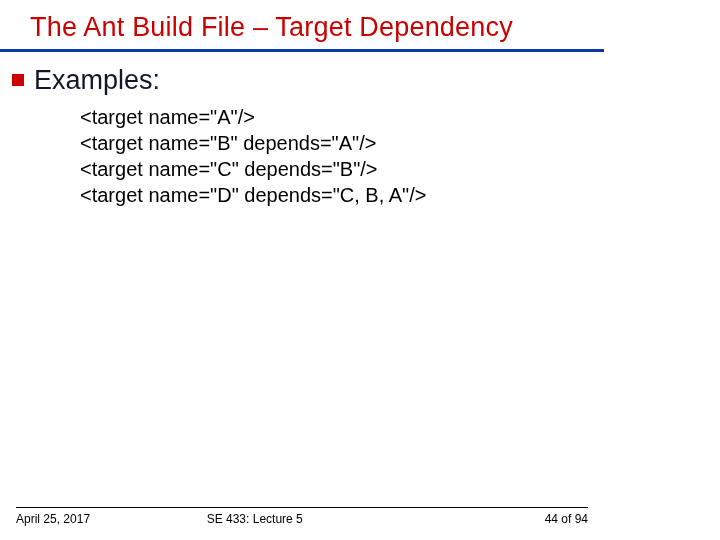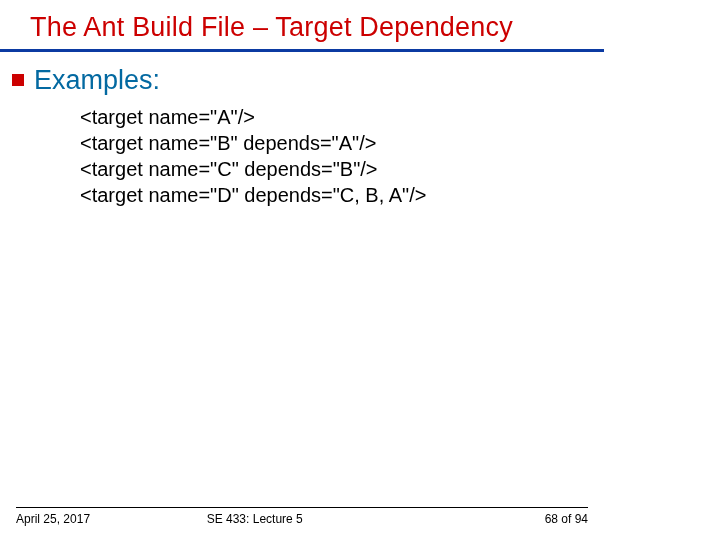--- a/index.html
+++ b/index.html
@@ -37,21 +37,21 @@
   }
   .bullet-square {
     width: 12px;
     height: 12px;
     background: #cc0000;
     margin: 10px 10px 0 0;
     flex-shrink: 0;
   }
   .bullet-text {
     font-size: 27px;
-    color: #0369a1;
+    color: #0f172a;
     line-height: 1.25;
   }
   .code-block {
     padding: 6px 0 0 80px;
     font-size: 20px;
     color: #000000;
     line-height: 1.3;
     font-family: Arial, Helvetica, sans-serif;
     white-space: pre;
   }
@@ -95,17 +95,17 @@
   <div class="code-block"><span>&lt;target name="A"/&gt;</span>
 <span>&lt;target name="B" depends="A"/&gt;</span>
 <span>&lt;target name="C" depends="B"/&gt;</span>
 <span>&lt;target name="D" depends="C, B, A"/&gt;</span></div>
 
   <div class="footer">
     <div class="footer-rule"></div>
     <div class="footer-row">
       <div class="footer-left">April 25, 2017</div>
       <div class="footer-center">SE 433: Lecture 5</div>
-      <div class="footer-right">68 of 94</div>
+      <div class="footer-right">44 of 94</div>
     </div>
   </div>
 
 </div>
 
 </body></html>

